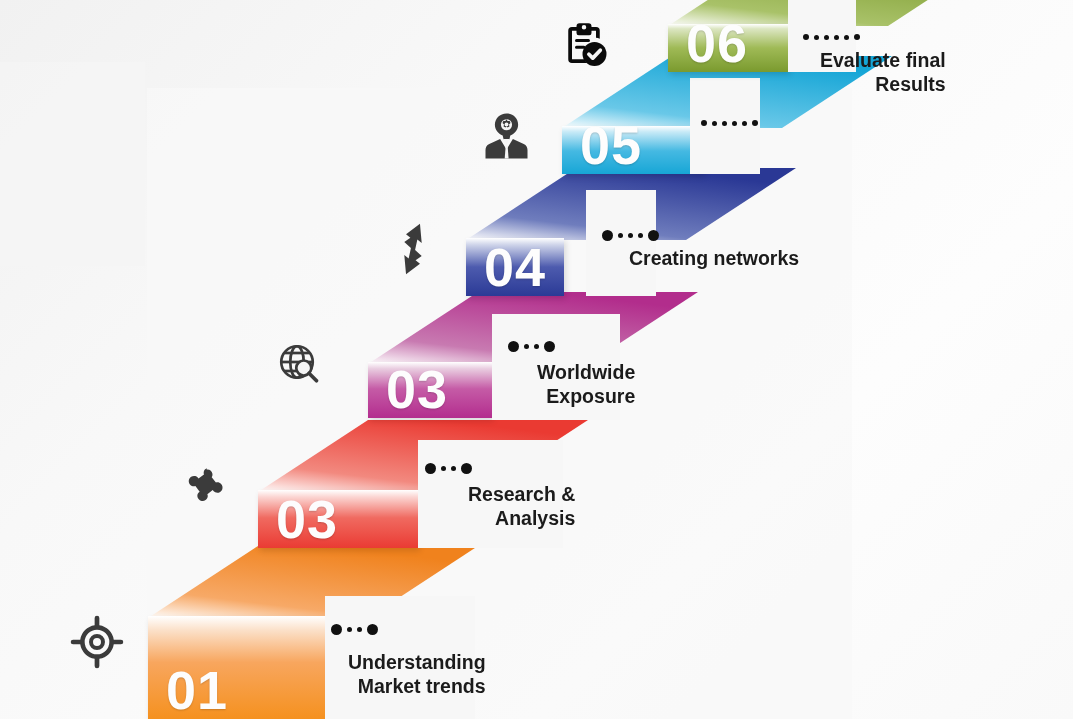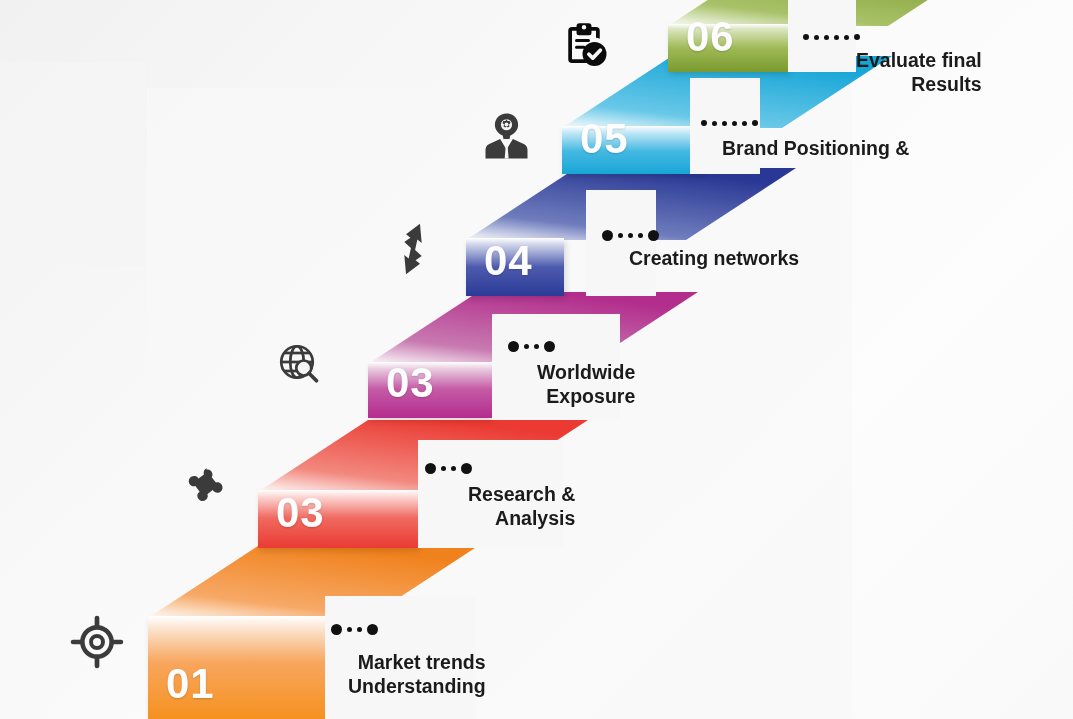--- a/index.html
+++ b/index.html
@@ -29,24 +29,24 @@
 
   
   .step{position:absolute;}
   .face{
     position:absolute;
     left:0;top:0;
     box-shadow:2px 3px 6px rgba(0,0,0,.13);
   }
   .face .num{
     position:absolute;
-    left:18px;bottom:14px;
+    left:18px;bottom:2px;
     color:#fdfdfd;
     font-weight:700;
-    font-size:42px;
+    font-size:54px;
     letter-spacing:1px;
     line-height:1;
     text-shadow:0 1px 2px rgba(0,0,0,.18);
   }
   .top{
     position:absolute;
     pointer-events:none;
   }
   
   .card{
@@ -109,22 +109,22 @@
       <span class="num">01</span>
     </div>
     <div class="card" style="left:325px;top:596px;width:150px;height:123px;"></div>
     <div class="dots" style="left:331px;top:624px;">
       <i class="big"></i>
         <i class="tiny"></i>
         <i class="tiny"></i>
         <i class="big"></i>
     </div>
     <div class="label" style="left:348px;top:650px;">
+      <div>Understanding</div>
       <div>Market trends</div>
-      <div>Understanding</div>
     </div>
     <div class="icon" style="left:68px;top:613px;">
       <svg width="58" height="58" viewBox="0 0 64 64" fill="currentColor">
         <path d="M32 3a2.6 2.6 0 0 1 2.6 2.6v7.9a19 19 0 0 1 15.9 15.9h7.9a2.6 2.6 0 0 1 0 5.2h-7.9a19 19 0 0 1-15.9 15.9v7.9a2.6 2.6 0 0 1-5.2 0v-7.9A19 19 0 0 1 13.5 34.6H5.6a2.6 2.6 0 0 1 0-5.2h7.9A19 19 0 0 1 29.4 13.5V5.6A2.6 2.6 0 0 1 32 3Zm0 15.4A13.6 13.6 0 1 0 45.6 32 13.6 13.6 0 0 0 32 18.4Z"></path>
         <circle cx="32" cy="32" r="6.6" fill="none" stroke="currentColor" stroke-width="4.4"></circle>
       </svg>
     </div>
   </div>
 
   <div class="step" style="left:0;top:0;">
@@ -259,21 +259,20 @@
     <div class="card" style="left:690px;top:78px;width:70px;height:96px;"></div>
     <div class="dots" style="left:701px;top:120px;">
       <i class="sm"></i>
         <i class="tiny"></i>
         <i class="tiny"></i>
         <i class="tiny"></i>
         <i class="tiny"></i>
         <i class="sm"></i>
     </div>
     <div class="label" style="left:722px;top:136px;">
-      <div>Brand Positioning &amp;</div>
     </div>
     <div class="icon" style="left:484px;top:112px;">
       <svg width="45" height="48" viewBox="0 0 60 64" fill="currentColor">
         <path d="M30 2c-9 0-15.5 6.7-15.5 15.1 0 6.6 4.3 12 10.4 14.2l1.2 5.1h7.8l1.2-5.1c6.1-2.2 10.4-7.6 10.4-14.2C45.5 8.7 39 2 30 2Z"></path>
         <circle cx="30" cy="17" r="7.4" fill="#f5f5f5"></circle>
         <path d="M30 9.5 31.4 12h2.9l1 2.5-2 2 .6 2.8-2.6 1.3-1.3-1.5-1.3 1.5-2.6-1.3.6-2.8-2-2 1-2.5h2.9Z" fill="currentColor"></path>
         <circle cx="30" cy="16.5" r="2.6" fill="#f5f5f5"></circle>
         <path d="M21.5 36 7 42.5C3.5 44 2 47 2 50.6V62h56V50.6c0-3.6-1.5-6.6-5-8.1L38.5 36 30 50Z"></path>
         <path d="M26 36h8l-4 8Z" fill="#f5f5f5"></path>
         <path d="M29 44h2.4l1.4 18h-5.2Z" fill="#f5f5f5"></path>
@@ -300,21 +299,21 @@
     </div>
     <div class="card" style="left:788px;top:0px;width:68px;height:72px;"></div>
     <div class="dots" style="left:803px;top:34px;">
       <i class="sm"></i>
         <i class="tiny"></i>
         <i class="tiny"></i>
         <i class="tiny"></i>
         <i class="tiny"></i>
         <i class="sm"></i>
     </div>
-    <div class="label" style="left:820px;top:48px;margin-left:36px;">
+    <div class="label" style="left:820px;top:48px;">
       <div>Evaluate final</div>
       <div>Results</div>
     </div>
     <div class="icon" style="left:560px;top:21px;">
       <svg width="48" height="48" viewBox="0 0 64 64" fill="#0b0b0b">
         <path d="M26 3h12a4 4 0 0 1 4 4v1h6a5 5 0 0 1 5 5v10.6a18 18 0 0 0-5-1.2V13h-6v3a3 3 0 0 1-3 3H25a3 3 0 0 1-3-3v-3h-6v38h16.6a18 18 0 0 0 3.2 5H16a5 5 0 0 1-5-5V13a5 5 0 0 1 5-5h6V7a4 4 0 0 1 4-4Zm6 2.4a3 3 0 1 0 3 3 3 3 0 0 0-3-3Z"></path>
         <rect x="20" y="24" width="20" height="4" rx="2"></rect>
         <rect x="20" y="33" width="14" height="4" rx="2"></rect>
         <circle cx="46" cy="44" r="16"></circle>
         <path d="m38.5 44.3 5.2 5.2 10-10.6" fill="none" stroke="#f5f5f5" stroke-width="5" stroke-linecap="round" stroke-linejoin="round"></path>

